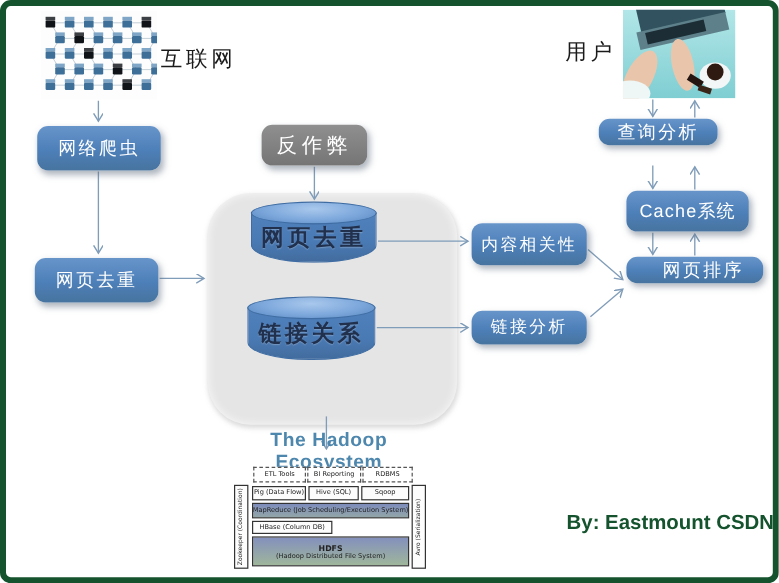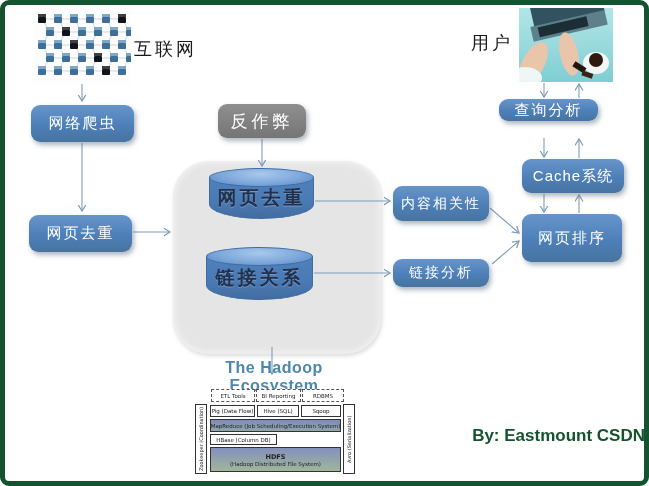--- a/index.html
+++ b/index.html
@@ -219,21 +219,21 @@
   </div>
 
 
   <div class="hadoop-caption">The Hadoop Ecosystem</div>
 
   <div class="box f14" style="left:388px;top:181px;width:96px;height:35px;">内容相关性</div>
   <div class="box f14" style="left:388px;top:254px;width:96px;height:28px;">链接分析</div>
 
   <div class="box f15" style="left:494px;top:94px;width:99px;height:22px;">查询分析</div>
   <div class="box f15" style="left:517px;top:154px;width:102px;height:34px;letter-spacing:1px;">Cache系统</div>
-  <div class="box f15" style="left:517px;top:209px;width:100px;height:48px;">网页排序</div>
+  <div class="box f15" style="left:517px;top:209px;width:100px;height:22px;padding-left:14px;">网页排序</div>
 
   <div class="mini">
     <div class="dashed-row">
       <div class="cell" style="width:44px;">ETL Tools</div>
       <div class="cell" style="width:45px;">BI Reporting</div>
       <div class="cell" style="width:42px;">RDBMS</div>
     </div>
     <div class="tools-row">
       <div class="cell" style="width:45px;">Pig (Data Flow)</div>
       <div class="cell" style="width:42px;">Hive (SQL)</div>

